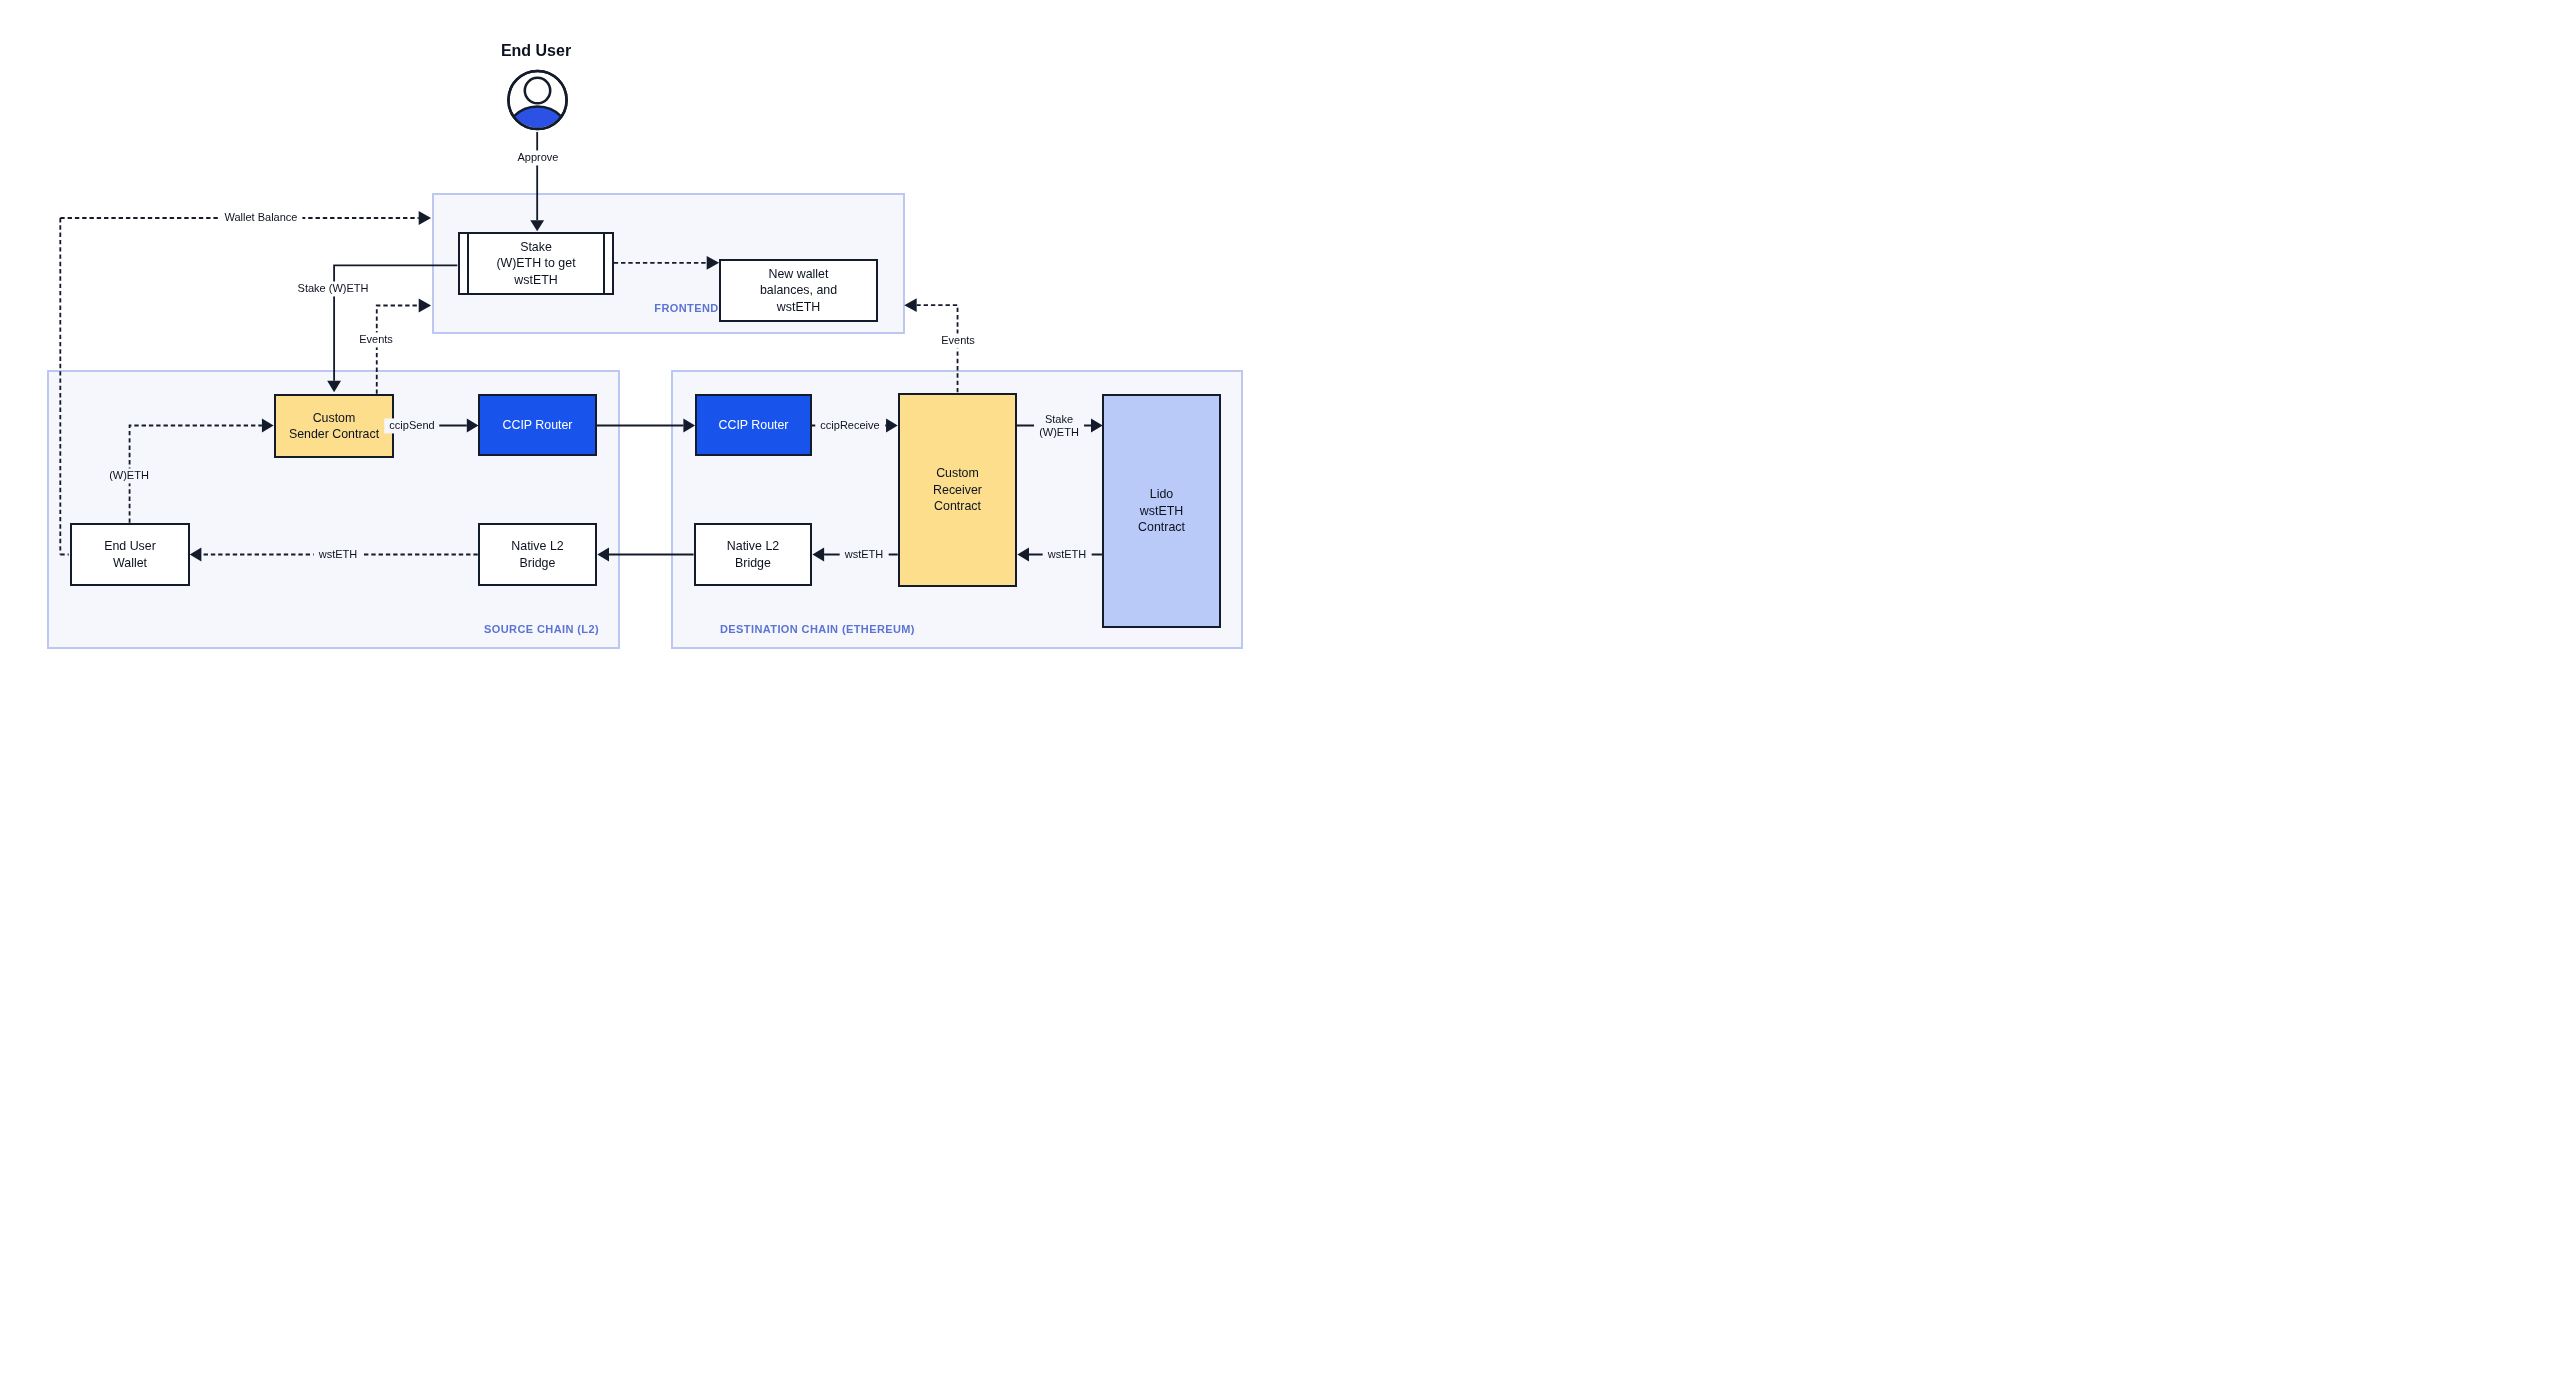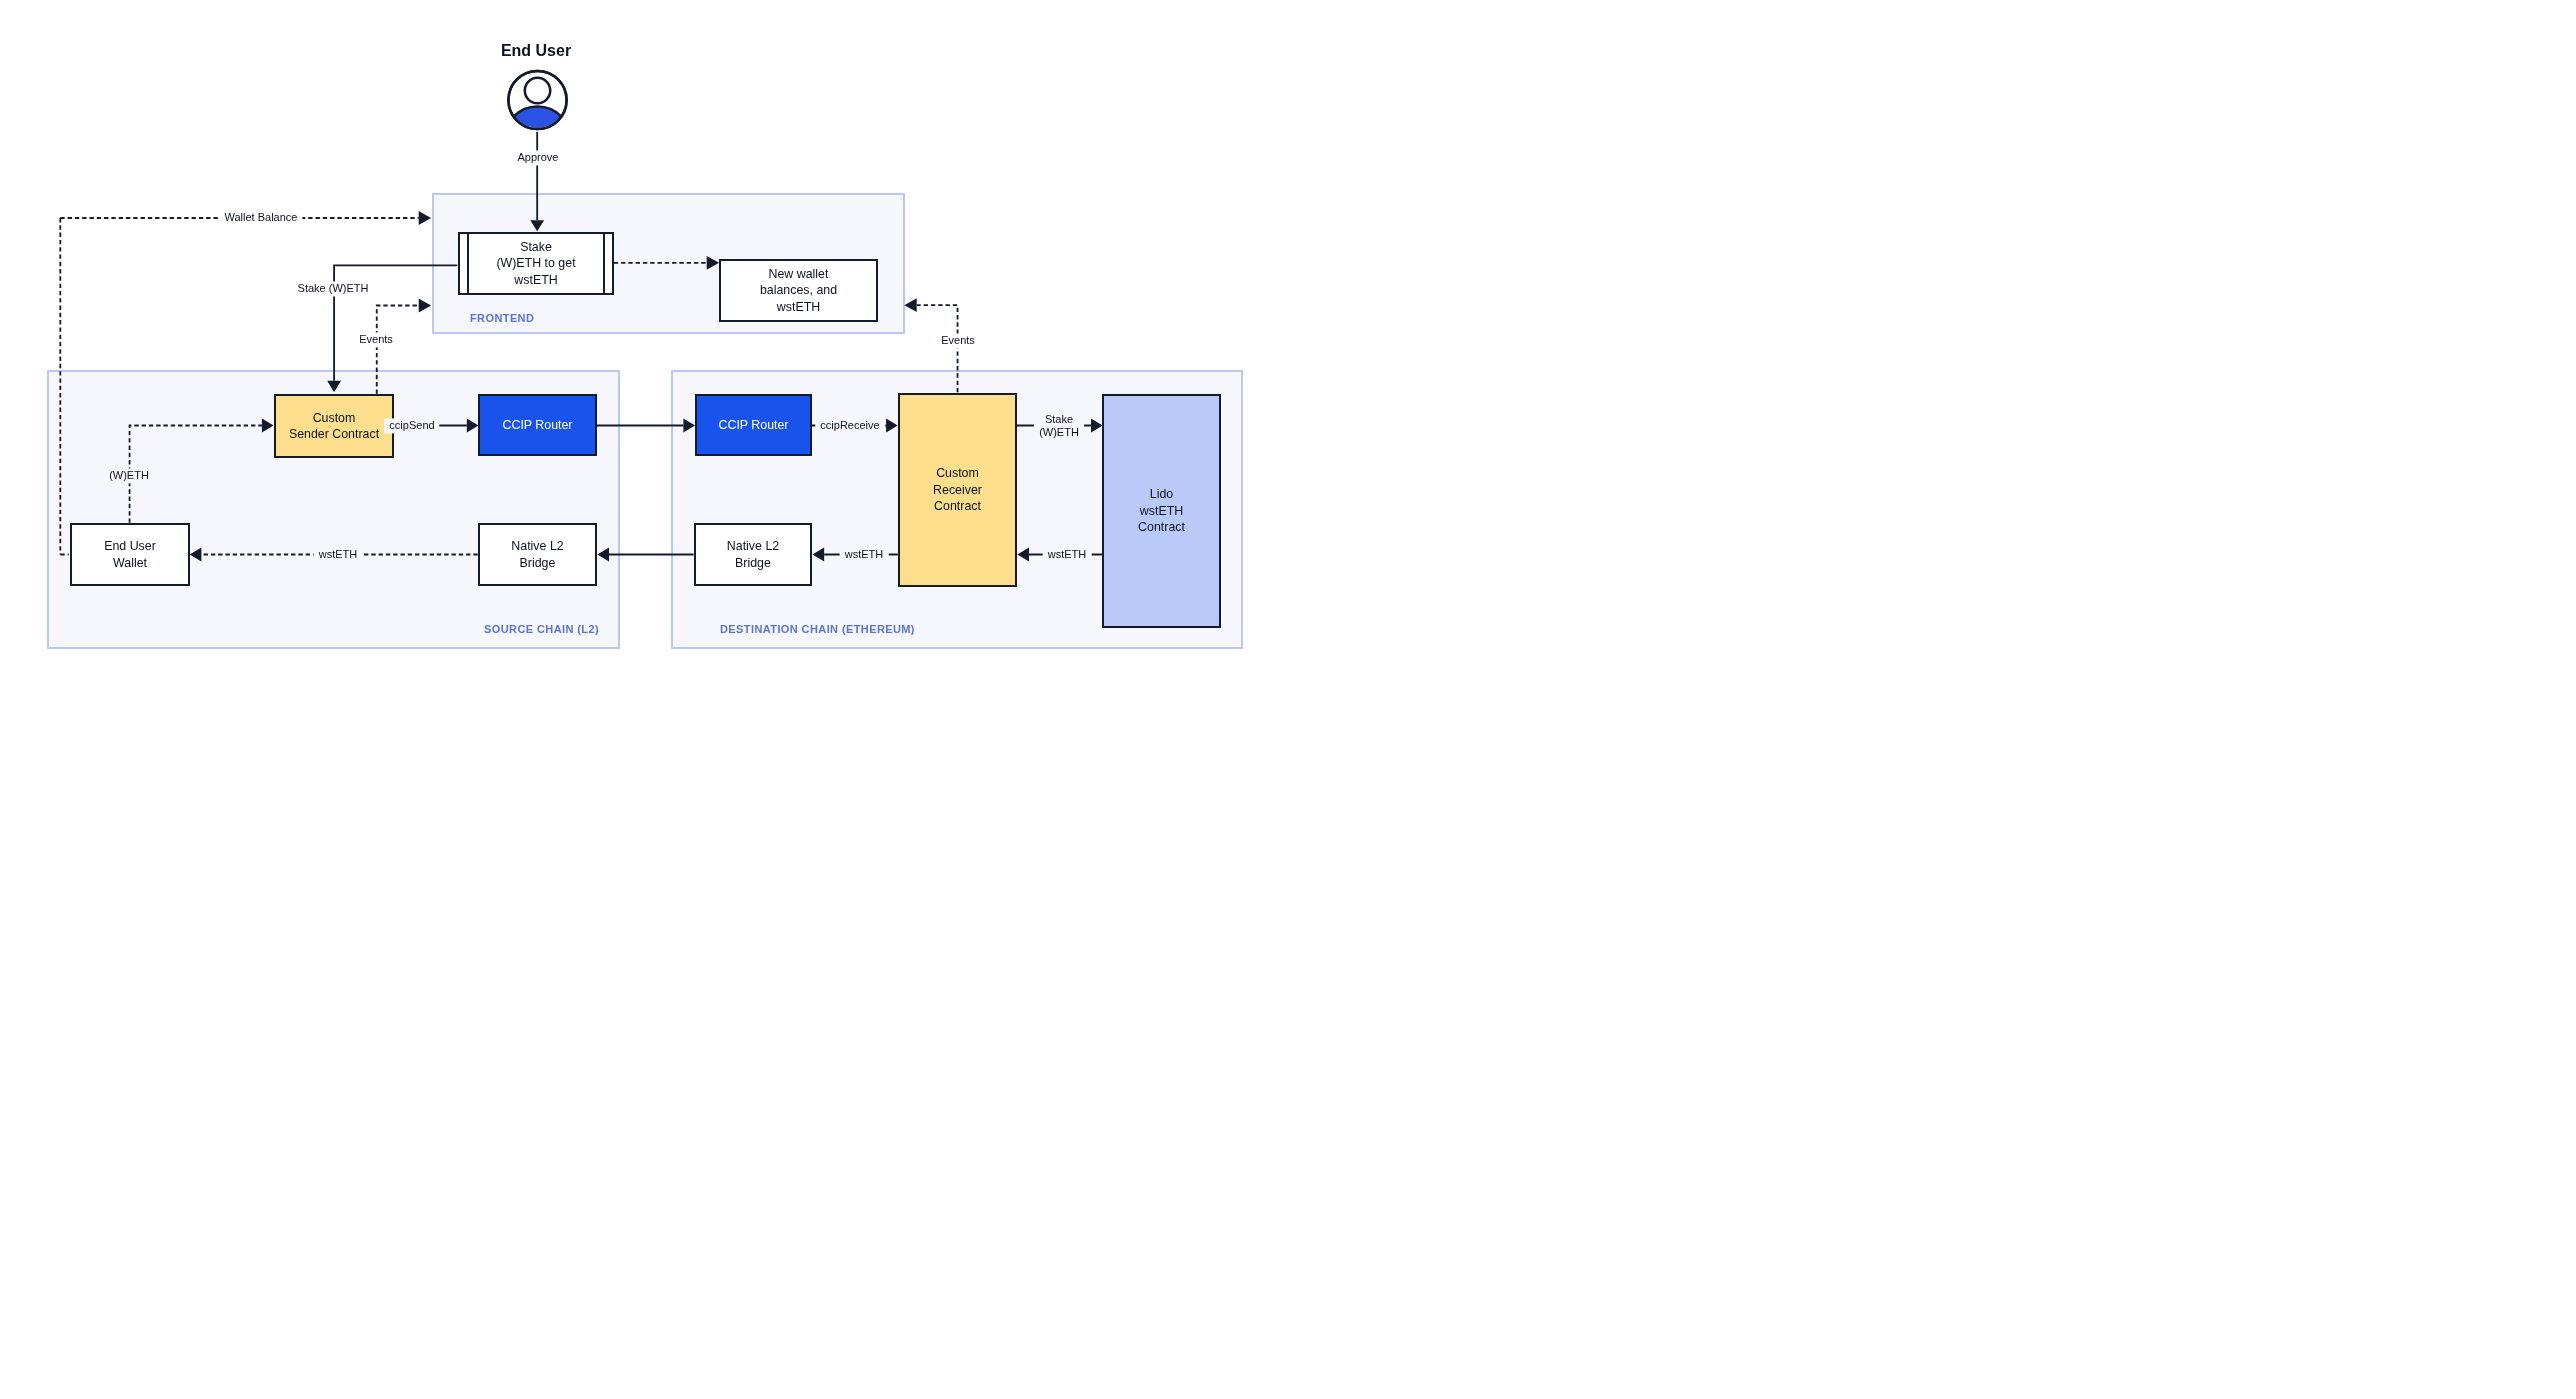--- a/index.html
+++ b/index.html
@@ -35,21 +35,21 @@
   #actor{position:absolute;left:497px;top:60px;z-index:3;}
   .actor-title{position:absolute;left:463px;top:42px;width:146px;text-align:center;
                font-size:16px;font-weight:bold;z-index:3;color:#0c1220;}
 </style>
 </head>
 <body>
 
 <div id="canvas">
 
   <div class="zone" style="left:432px;top:193px;width:473px;height:141px;">
-    <span class="zone-label" style="left:0;right:0;bottom:8px;text-align:left;margin-left:36px;">FRONTEND</span>
+    <span class="zone-label" style="left:0;right:0;bottom:18px;text-align:center;margin-left:36px;">FRONTEND</span>
   </div>
   <div class="zone" style="left:47px;top:370px;width:573px;height:279px;">
     <span class="zone-label" style="right:19px;bottom:11.7px;">SOURCE CHAIN (L2)</span>
   </div>
   <div class="zone" style="left:671px;top:370px;width:572px;height:279px;">
     <span class="zone-label" style="left:22px;bottom:11.7px;padding-left:25px;">DESTINATION CHAIN (ETHEREUM)</span>
   </div>
 
   <svg id="wires" width="1288" height="700" viewBox="0 0 1766 960">
 

